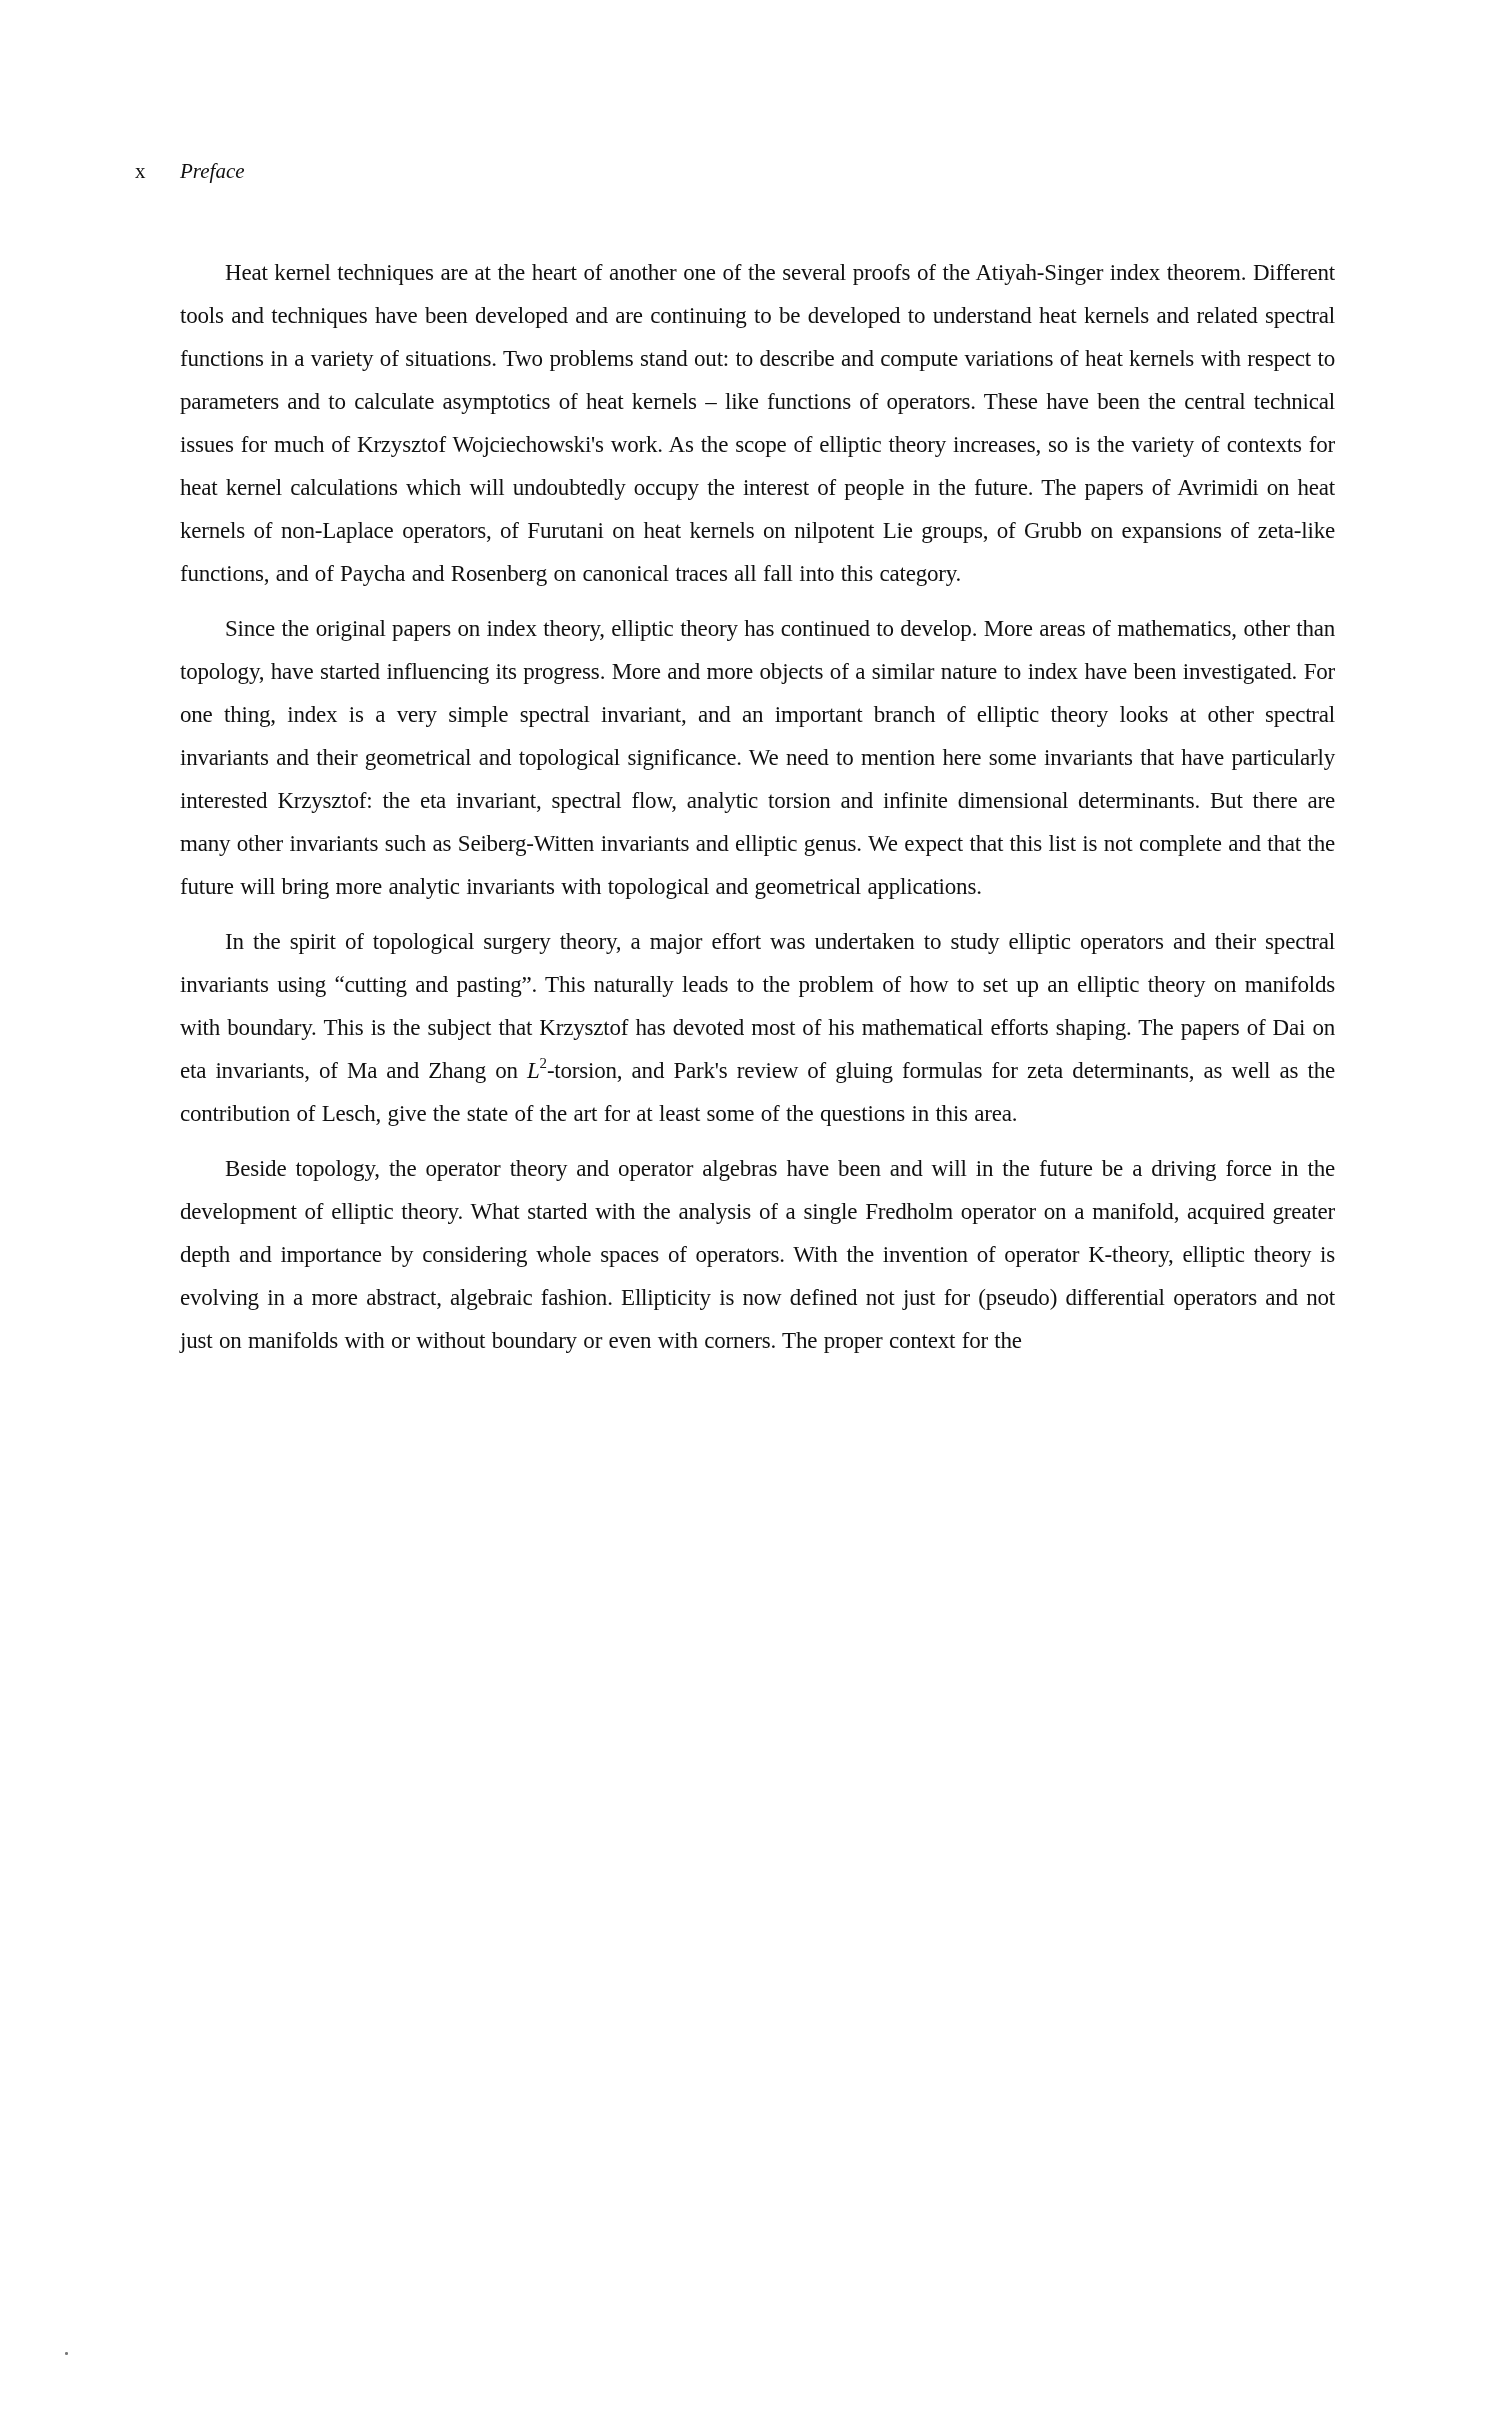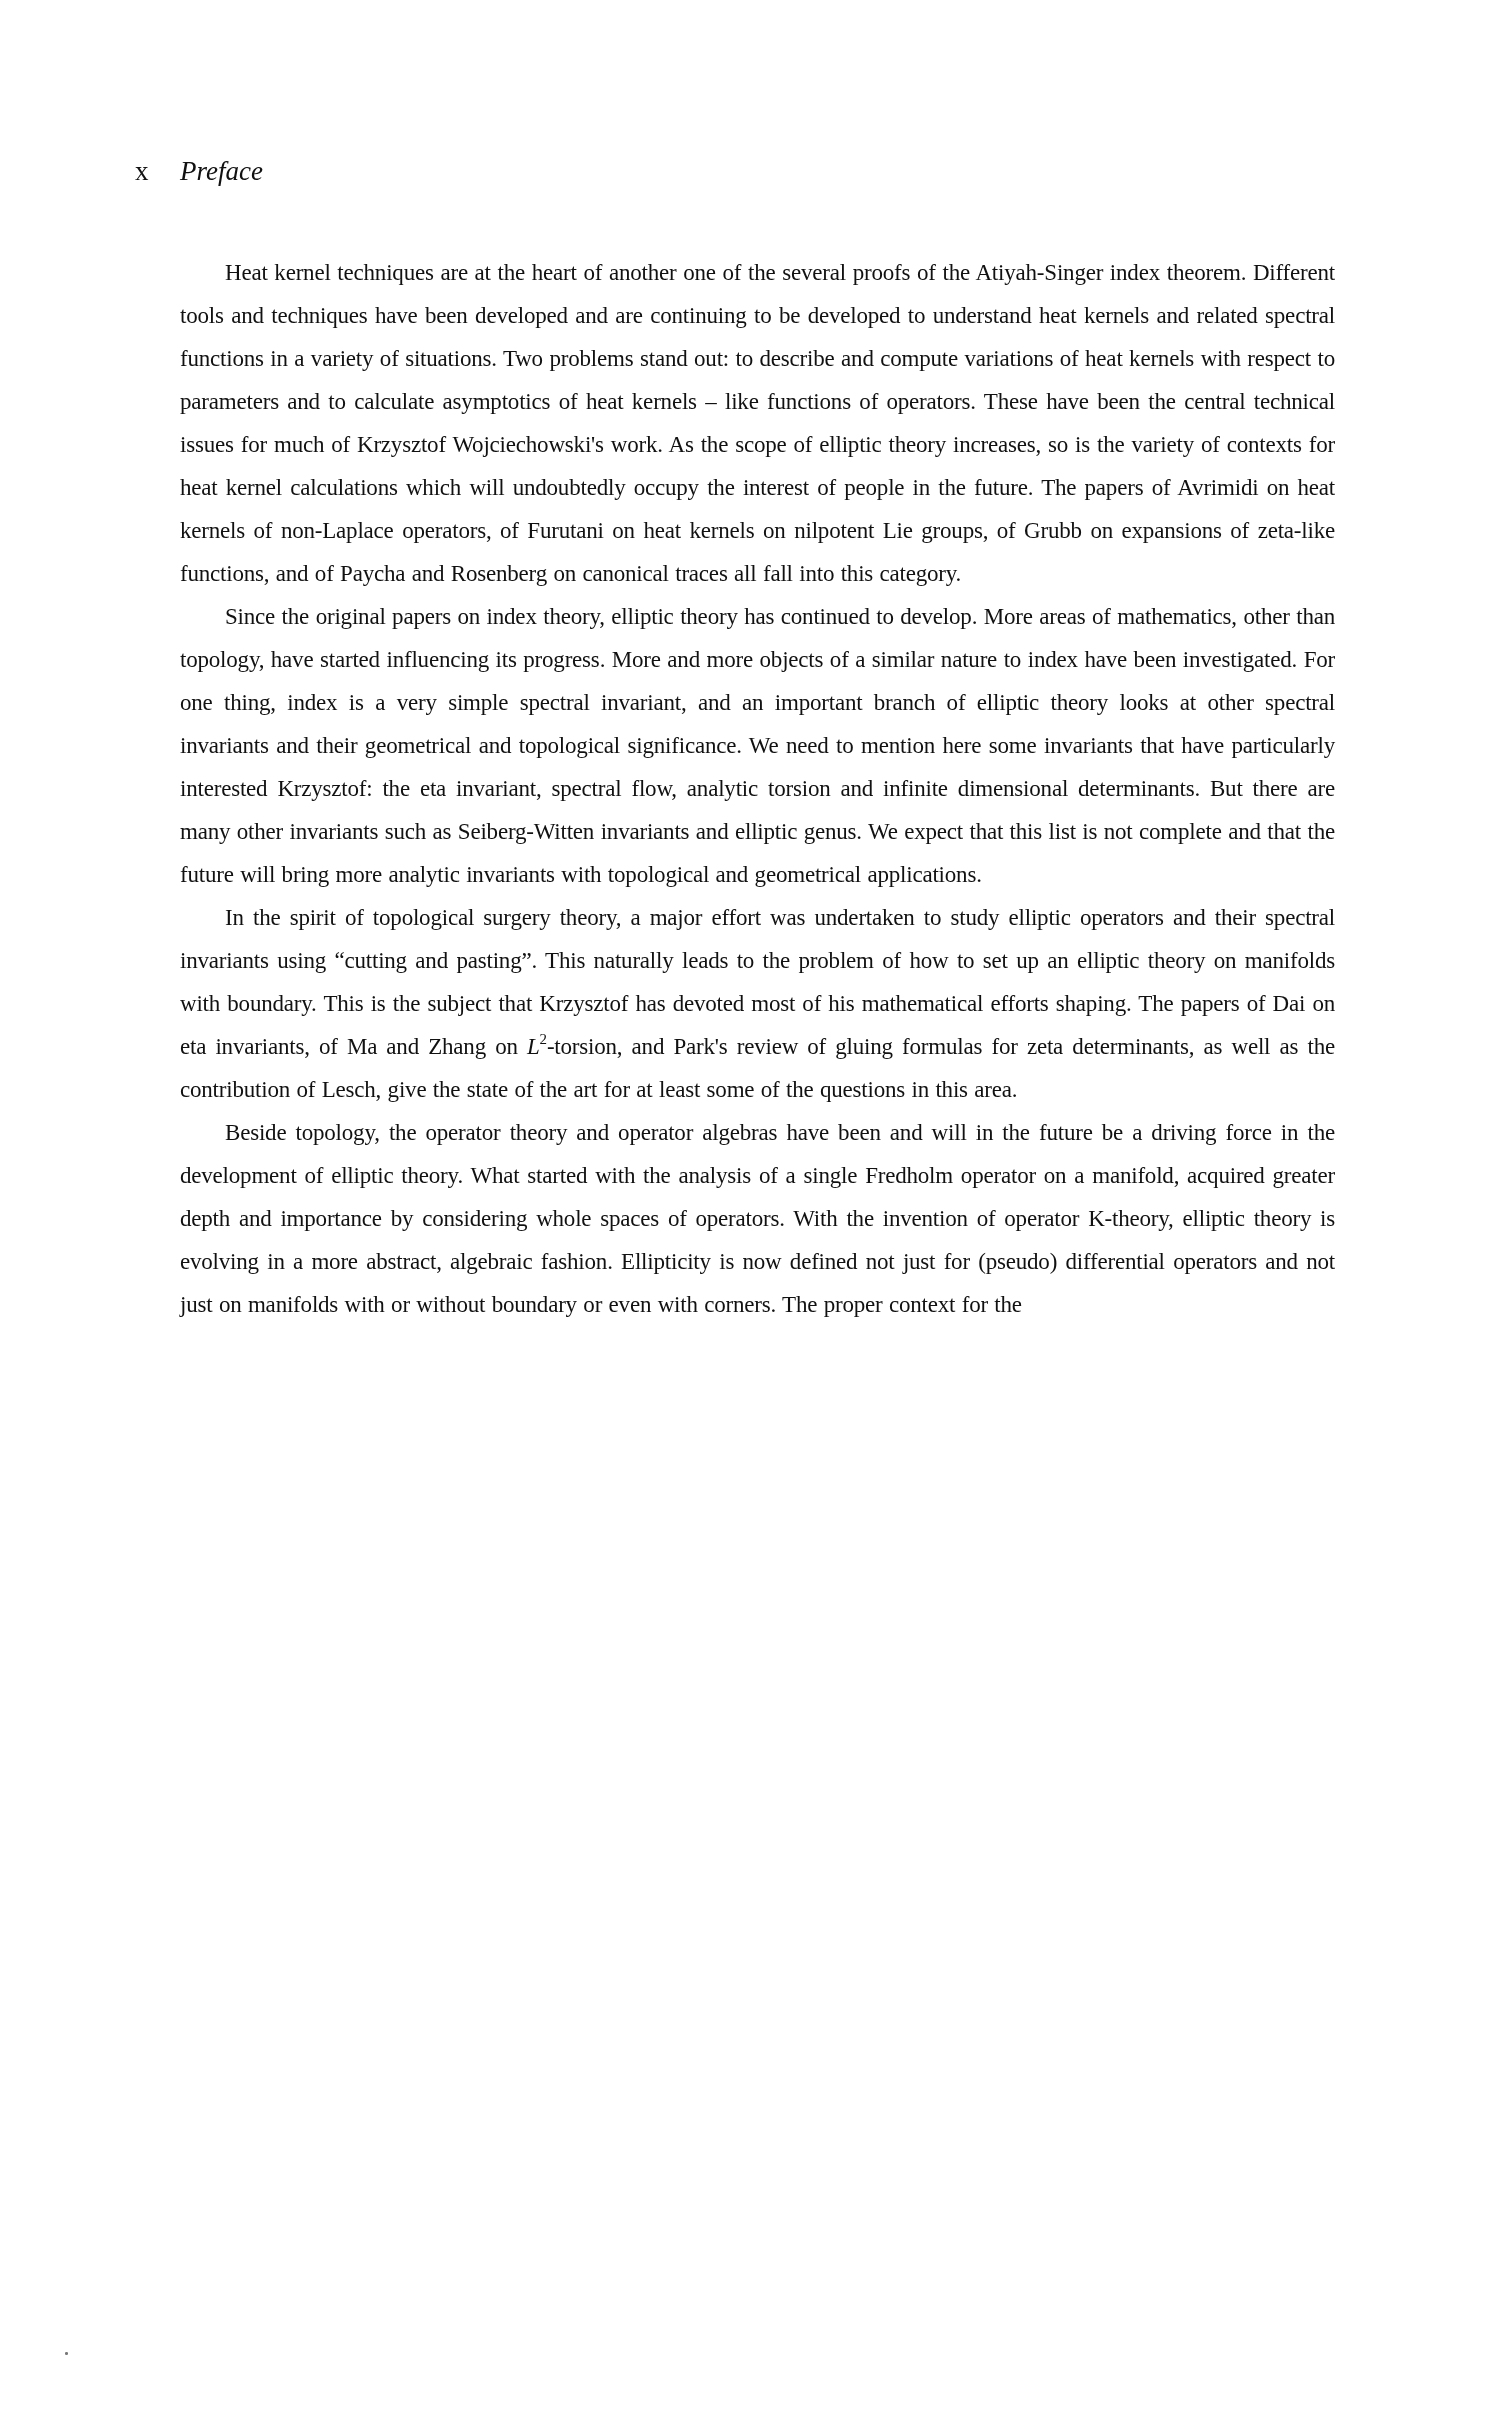--- a/index.html
+++ b/index.html
@@ -4,31 +4,31 @@
 <style>
   html, body { margin: 0; padding: 0; background: #ffffff; }
   body { width: 1510px; height: 2413px; position: relative; overflow: hidden; }
   .page {
     position: absolute; left: 0; top: 0; width: 1510px; height: 2413px;
     background: #ffffff; color: #111111;
     font-family: "Liberation Serif", "DejaVu Serif", serif;
   }
   .running-head {
     position: absolute; left: 135px; top: 155px;
-    font-size: 27px; line-height: 32px; color: #111;
+    font-size: 21px; line-height: 32px; color: #111;
   }
   .running-head .folio { display: inline-block; width: 45px; }
   .running-head .section { font-style: italic; }
   .body-text {
     position: absolute; left: 180px; top: 251px; width: 1155px;
     font-size: 23px; line-height: 43px; text-align: justify;
     hyphens: manual; letter-spacing: -0.2px; word-spacing: 0.9px;
   }
   .body-text p { margin: 0; text-indent: 45px; }
-  .body-text p + p { margin-top: 0; }
+  .body-text p + p { margin-top: 12px; }
   sup { font-size: 0.65em; line-height: 0; vertical-align: 0.7em; }
   .math-l { font-style: italic; }
   .speck {
     position: absolute; left: 65px; top: 2352px; width: 2.7px; height: 2.7px;
     background: #777; border-radius: 50%;
   }
 </style>
 </head>
 <body>
 

